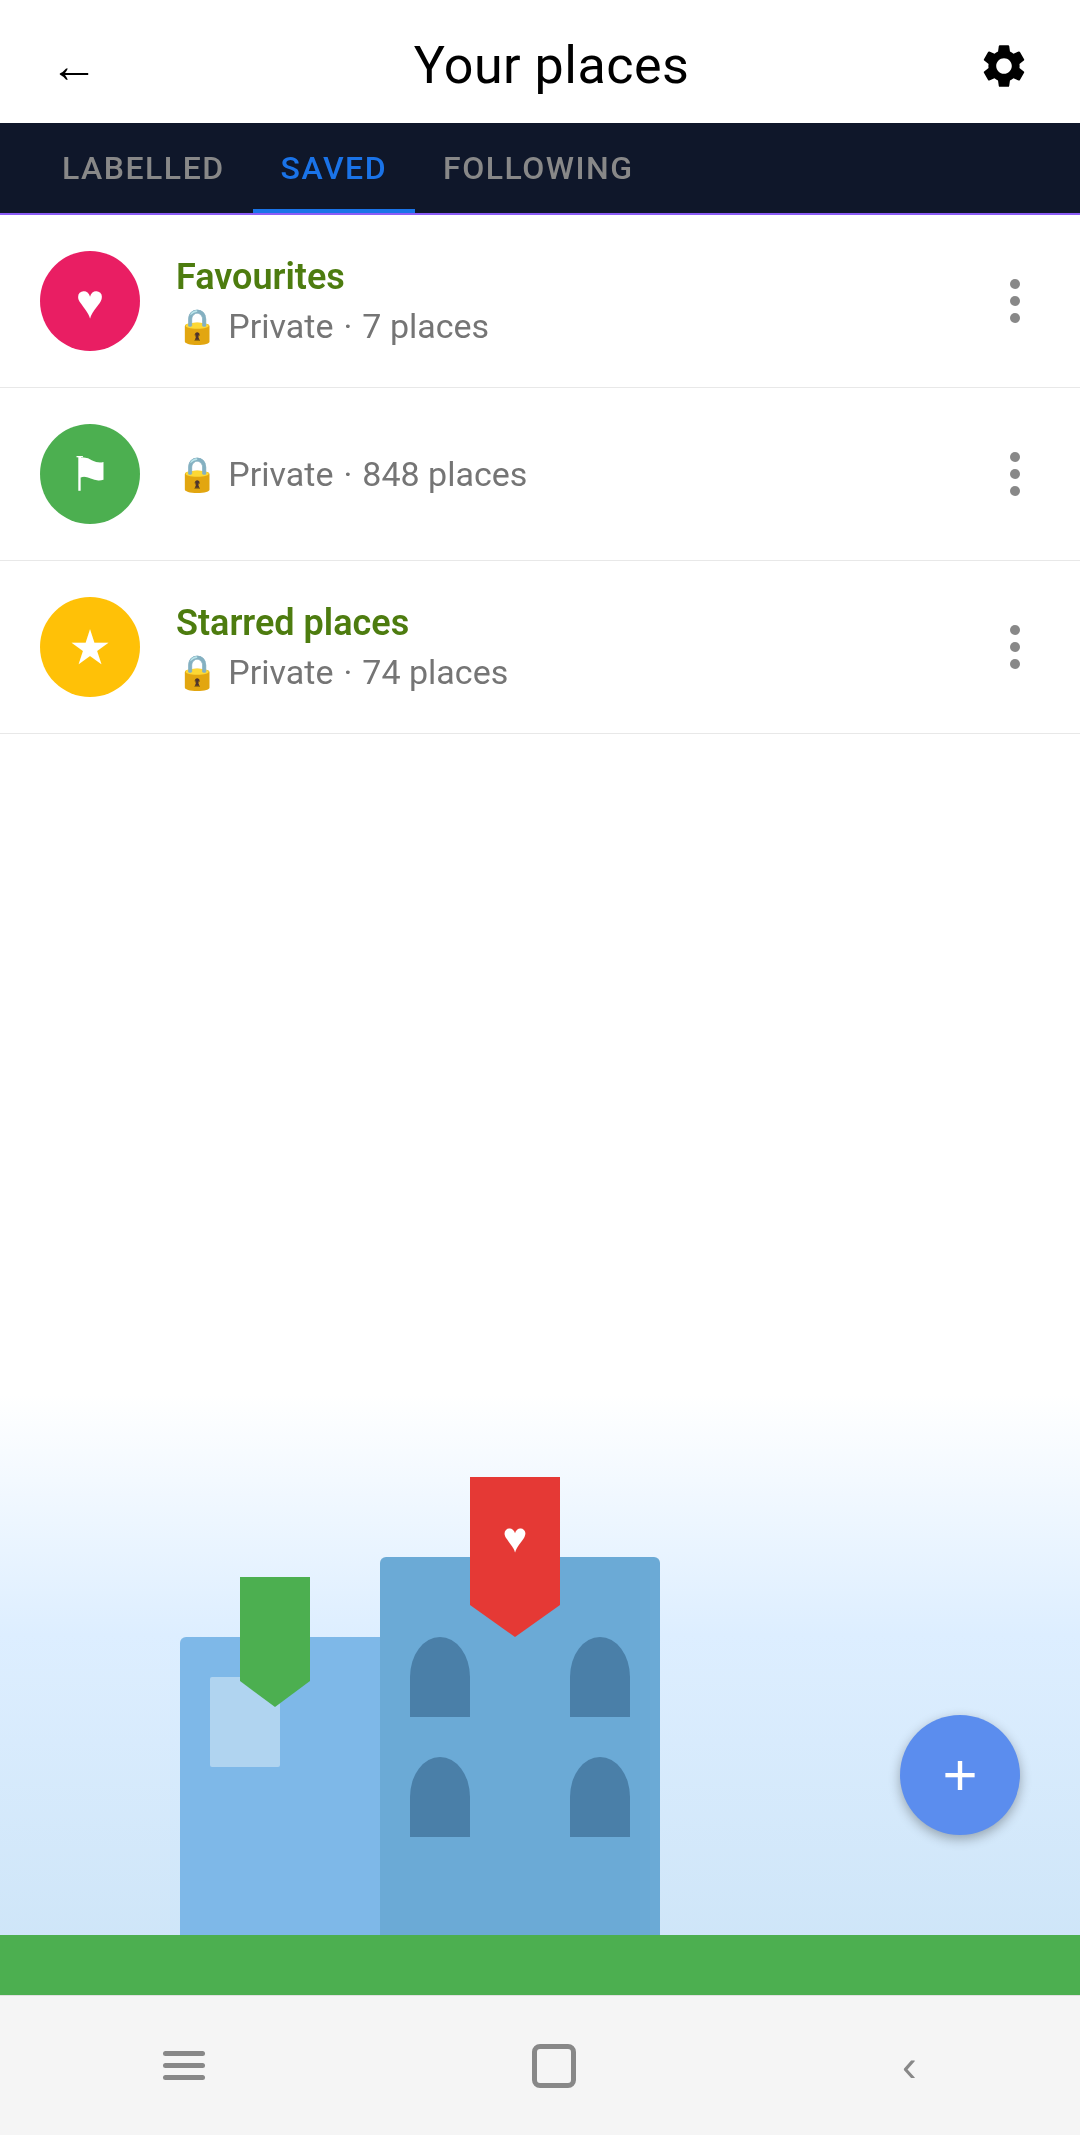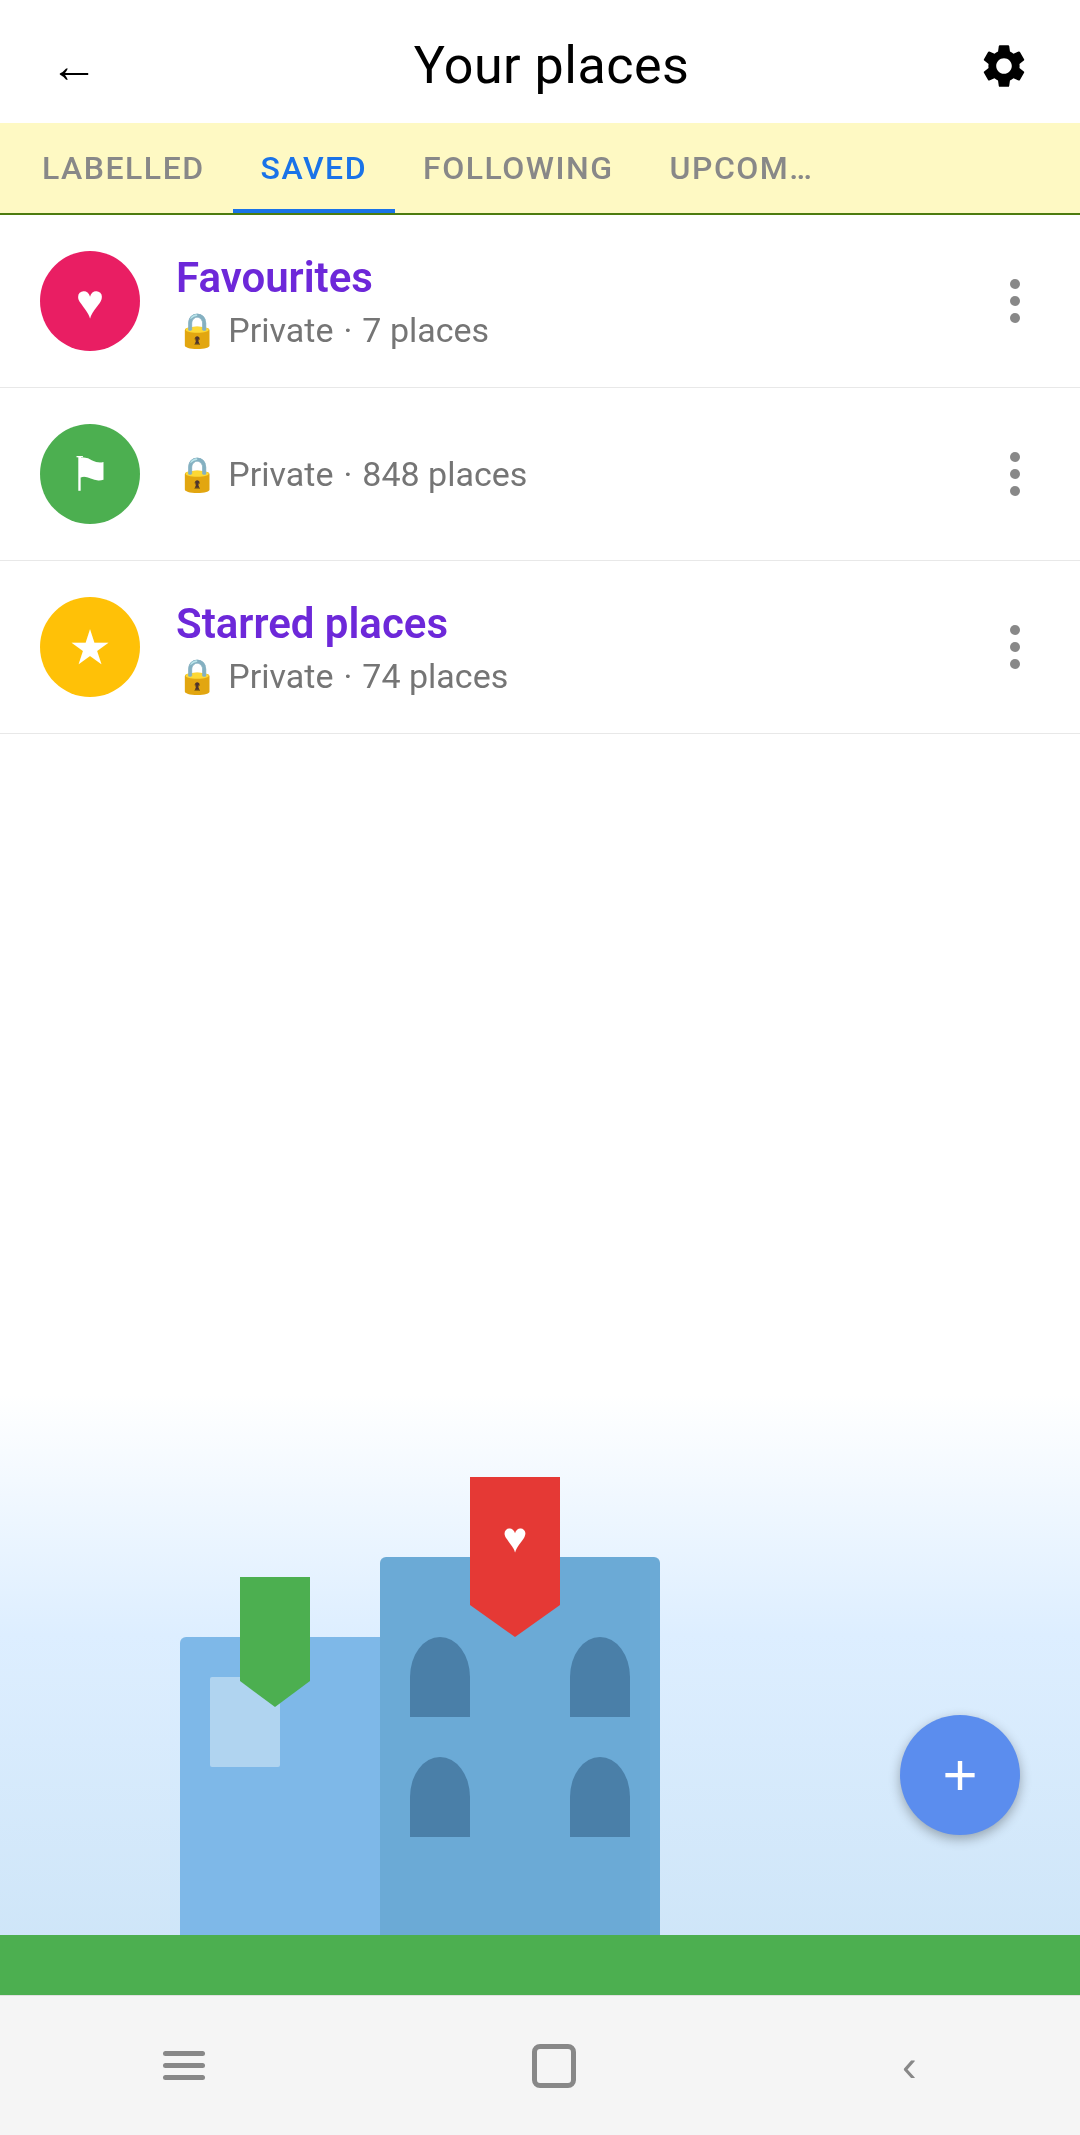--- a/index.html
+++ b/index.html
@@ -34,23 +34,23 @@
       cursor: pointer;
       padding: 10px;
       display: flex;
       align-items: center;
       justify-content: center;
     }
 
     
     .tabs {
       display: flex;
-      border-bottom: 2px solid #4d7c0f;
-      padding: 0 14px;
-      background: #fef9c3;
+      border-bottom: 2px solid #8b5cf6;
+      padding: 0 34px;
+      background: #0f172a;
       overflow-x: auto;
     }
     .tab {
       padding: 26px 28px 22px 28px;
       font-size: 32px;
       font-weight: 500;
       color: #888;
       letter-spacing: 1.5px;
       cursor: pointer;
       border-bottom: 4px solid transparent;
@@ -84,23 +84,23 @@
       margin-right: 36px;
     }
     .list-item-icon.pink { background-color: #e91e63; }
     .list-item-icon.green { background-color: #4caf50; }
     .list-item-icon.yellow { background-color: #ffc107; }
 
     .list-item-text {
       flex: 1;
     }
     .list-item-title {
-      font-size: 42px;
+      font-size: 36px;
       font-weight: 600;
-      color: #6d28d9;
+      color: #4d7c0f;
       margin-bottom: 8px;
     }
     .list-item-subtitle {
       font-size: 34px;
       color: #757575;
       display: flex;
       align-items: center;
       gap: 10px;
     }
 
@@ -338,21 +338,20 @@
     <svg width="52" height="52" viewBox="0 0 24 24" fill="black">
       <path d="M19.14,12.94c0.04-0.3,0.06-0.61,0.06-0.94c0-0.32-0.02-0.64-0.07-0.94l2.03-1.58c0.18-0.14,0.23-0.41,0.12-0.61 l-1.92-3.32c-0.12-0.22-0.37-0.29-0.59-0.22l-2.39,0.96c-0.5-0.38-1.03-0.7-1.62-0.94L14.4,2.81c-0.04-0.24-0.24-0.41-0.48-0.41 h-3.84c-0.24,0-0.43,0.17-0.47,0.41L9.25,5.35C8.66,5.59,8.12,5.92,7.63,6.29L5.24,5.33c-0.22-0.08-0.47,0-0.59,0.22L2.74,8.87 C2.62,9.08,2.66,9.34,2.86,9.48l2.03,1.58C4.84,11.36,4.8,11.69,4.8,12s0.02,0.64,0.07,0.94l-2.03,1.58 c-0.18,0.14-0.23,0.41-0.12,0.61l1.92,3.32c0.12,0.22,0.37,0.29,0.59,0.22l2.39-0.96c0.5,0.38,1.03,0.7,1.62,0.94l0.36,2.54 c0.05,0.24,0.24,0.41,0.48,0.41h3.84c0.24,0,0.44-0.17,0.47-0.41l0.36-2.54c0.59-0.24,1.13-0.56,1.62-0.94l2.39,0.96 c0.22,0.08,0.47,0,0.59-0.22l1.92-3.32c0.12-0.22,0.07-0.47-0.12-0.61L19.14,12.94z M12,15.6c-1.98,0-3.6-1.62-3.6-3.6 s1.62-3.6,3.6-3.6s3.6,1.62,3.6,3.6S13.98,15.6,12,15.6z"></path>
     </svg>
   </button>
 </div>
 
 <div class="tabs">
   <div class="tab">LABELLED</div>
   <div class="tab active">SAVED</div>
   <div class="tab">FOLLOWING</div>
-  <div class="tab">UPCOM…</div>
 </div>
 
 <div class="list">
 
   <div class="list-item">
     <div class="list-item-icon pink">
       <span class="icon-heart">♥</span>
     </div>
     <div class="list-item-text">
       <div class="list-item-title">Favourites</div>

